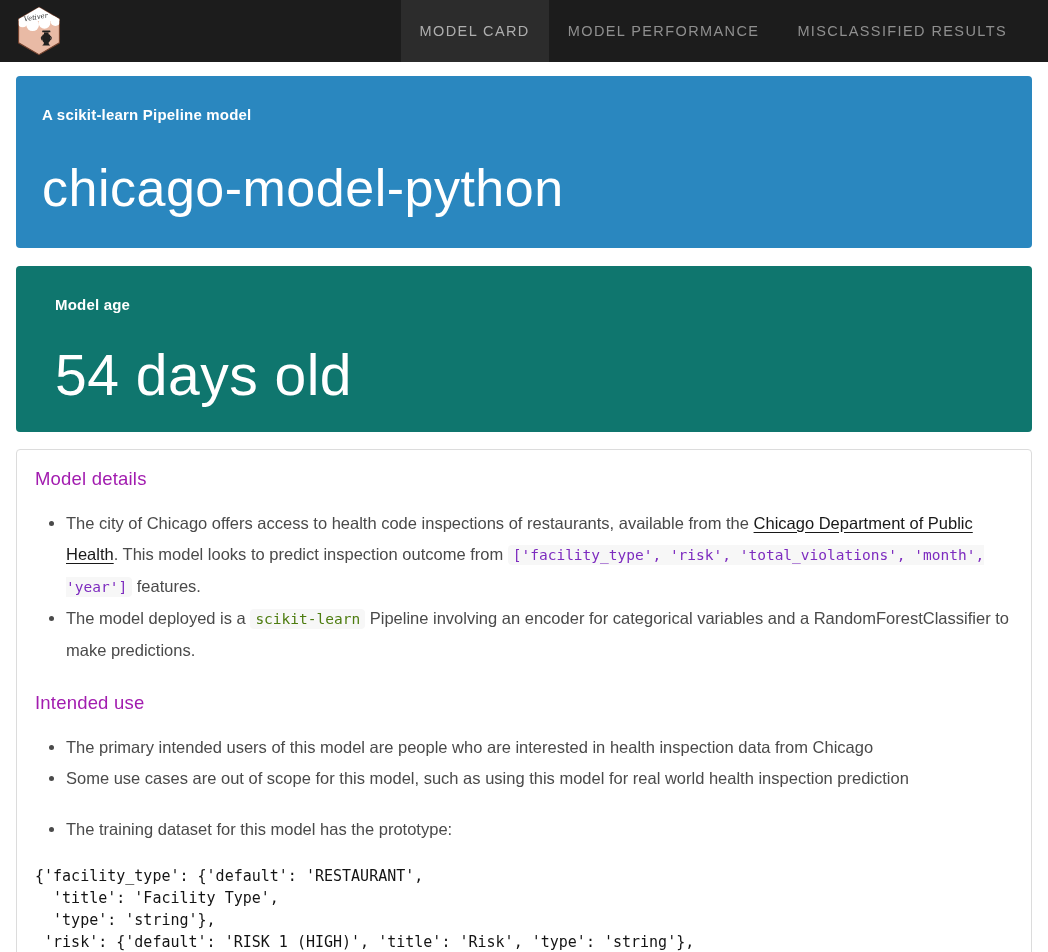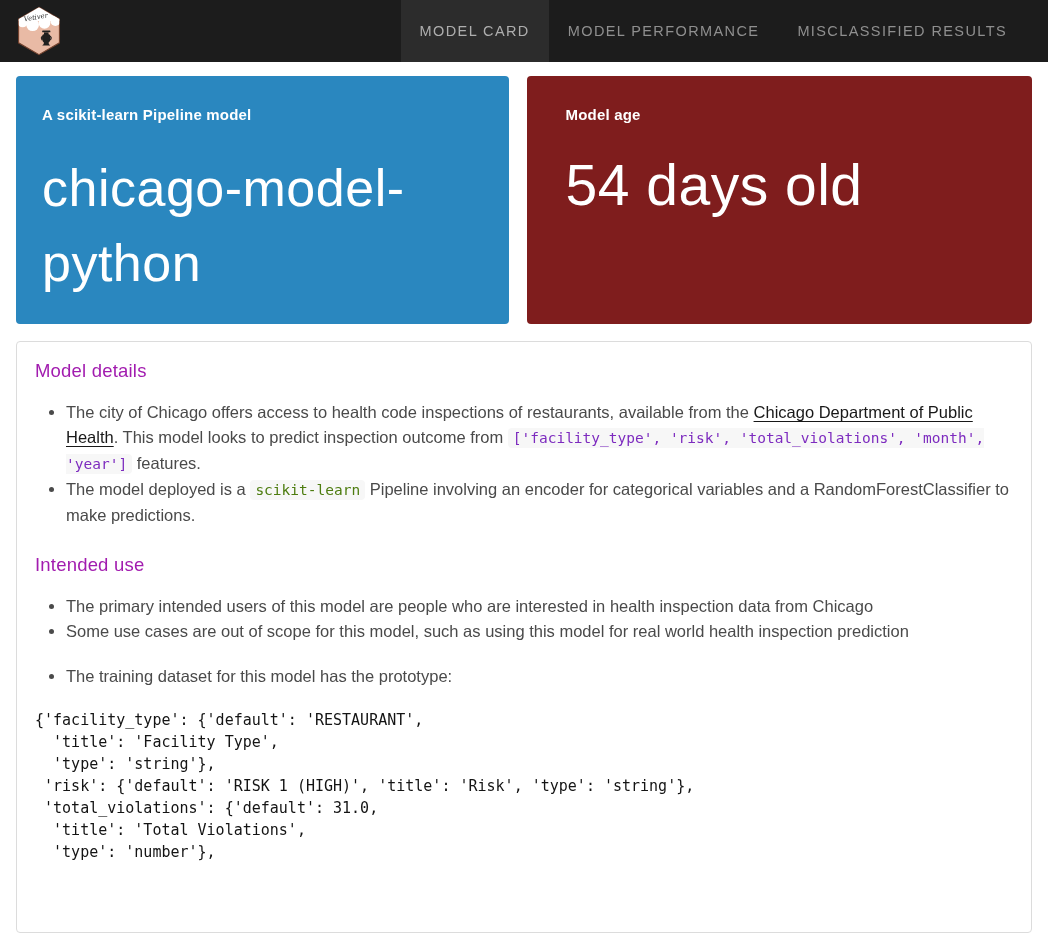--- a/index.html
+++ b/index.html
@@ -12,34 +12,34 @@
   .brand-text { color: #a6a6a6; font-size: 17px; font-weight: 700; letter-spacing: .6px;
     line-height: 1.3; width: 250px; text-transform: uppercase; }
   .logo { width: 46px; height: 50px; flex: 0 0 auto; }
   .nav-tabs { display: flex; margin-left: auto; padding-right: 22px; padding-left: 34px; }
   .tab { display: flex; align-items: center; padding: 0 19px; color: #8f8f8f; font-size: 14.5px;
     letter-spacing: 1.4px; cursor: pointer; white-space: nowrap; }
   .tab.active { background: #2c2c2c; color: #aeaeae; }
 
   
   main { padding: 14px 16px 0 16px; }
-  .vb-row { display: flex; gap: 18px; }
+  .vb-row { display: flex; gap: 18px; flex-direction: column; }
   .value-box { flex: 1 1 0; height: 248px; border-radius: 4px; color: #fff; padding: 22px 26px; }
   .vb-title { font-size: 15px; font-weight: 700; letter-spacing: .2px; margin-top: 8px; }
   .vb-value { margin-top: 28px; font-weight: 500; line-height: 1.45; letter-spacing: .5px; }
   .vb-blue .vb-value { font-size: 52px; }
   .vb-green .vb-value { font-size: 57px; line-height: 1.2; }
 
   
   .card { margin-top: 17px; border: 1px solid #dcdcdc; border-radius: 4px; background: #fff;
     padding: 14px 18px; height: 592px; overflow: hidden; color: #4a4a4a; }
   .card h3 { font-size: 18.5px; font-weight: 400; color: #a21caf; margin: 26px 0 18px 0; letter-spacing: .2px; }
   .card h3:first-child { margin-top: 4px; }
   .card ul { margin: 0 0 20px 0; padding-left: 31px; }
-  .card li { font-size: 16.5px; line-height: 25px; color: #4a4a4a; }
+  .card li { font-size: 16.5px; line-height: 31px; color: #4a4a4a; }
   .inline-code { font-family: "DejaVu Sans Mono", monospace; font-size: 14.5px;
     background: #f7f7f7; padding: 2px 5px; border-radius: 4px; }
   .doc-link { color: #181818; text-decoration: underline; text-underline-offset: 2.5px; cursor: pointer; }
   .proto { font-family: "DejaVu Sans Mono", monospace; font-size: 15px; line-height: 22px;
     color: #141414; margin: 18px 0 0 0; white-space: pre; }
 </style>
 </head>
 <body>
 
 <header class="navbar" style="background: rgb(28, 28, 28);">
@@ -74,21 +74,21 @@
       <div class="tab">MISCLASSIFIED RESULTS</div>
     </nav>
 </header>
 
 <main>
   <div class="vb-row">
     <section class="value-box vb-blue" style="background: rgb(42, 135, 191);">
       <div class="vb-title">A scikit-learn Pipeline model</div>
       <div class="vb-value">chicago-model-python</div>
     </section>
-    <section class="value-box vb-green" style="background: #7f1d1d; padding-left: 39px;">
+    <section class="value-box vb-green" style="background: #0f766e; padding-left: 39px;">
       <div class="vb-title">Model age</div>
       <div class="vb-value">54 days old</div>
     </section>
   </div>
 
   <section class="card" id="model-card">
       <h3>Model details</h3>
       <ul>
         <li><span>The city of Chicago offers access to health code inspections of restaurants, available from the </span><a class="doc-link">Chicago Department of Public Health</a><span>. This model looks to predict inspection outcome from </span><code class="inline-code" style="color: rgb(125, 43, 191);">['facility_type', 'risk', 'total_violations', 'month', 'year']</code><span> features.</span></li>
         <li><span>The model deployed is a </span><code class="inline-code" style="color: #4d7c0f;">scikit-learn</code><span> Pipeline involving an encoder for categorical variables and a RandomForestClassifier to make predictions.</span></li>

